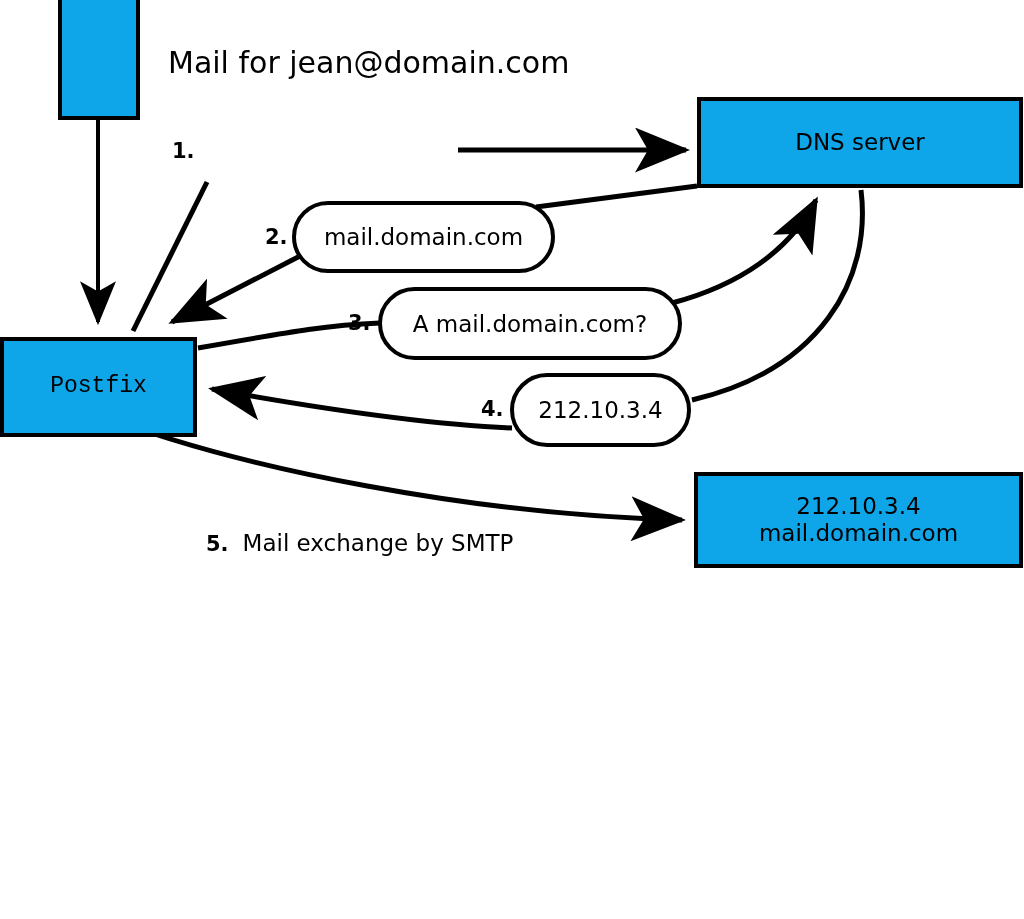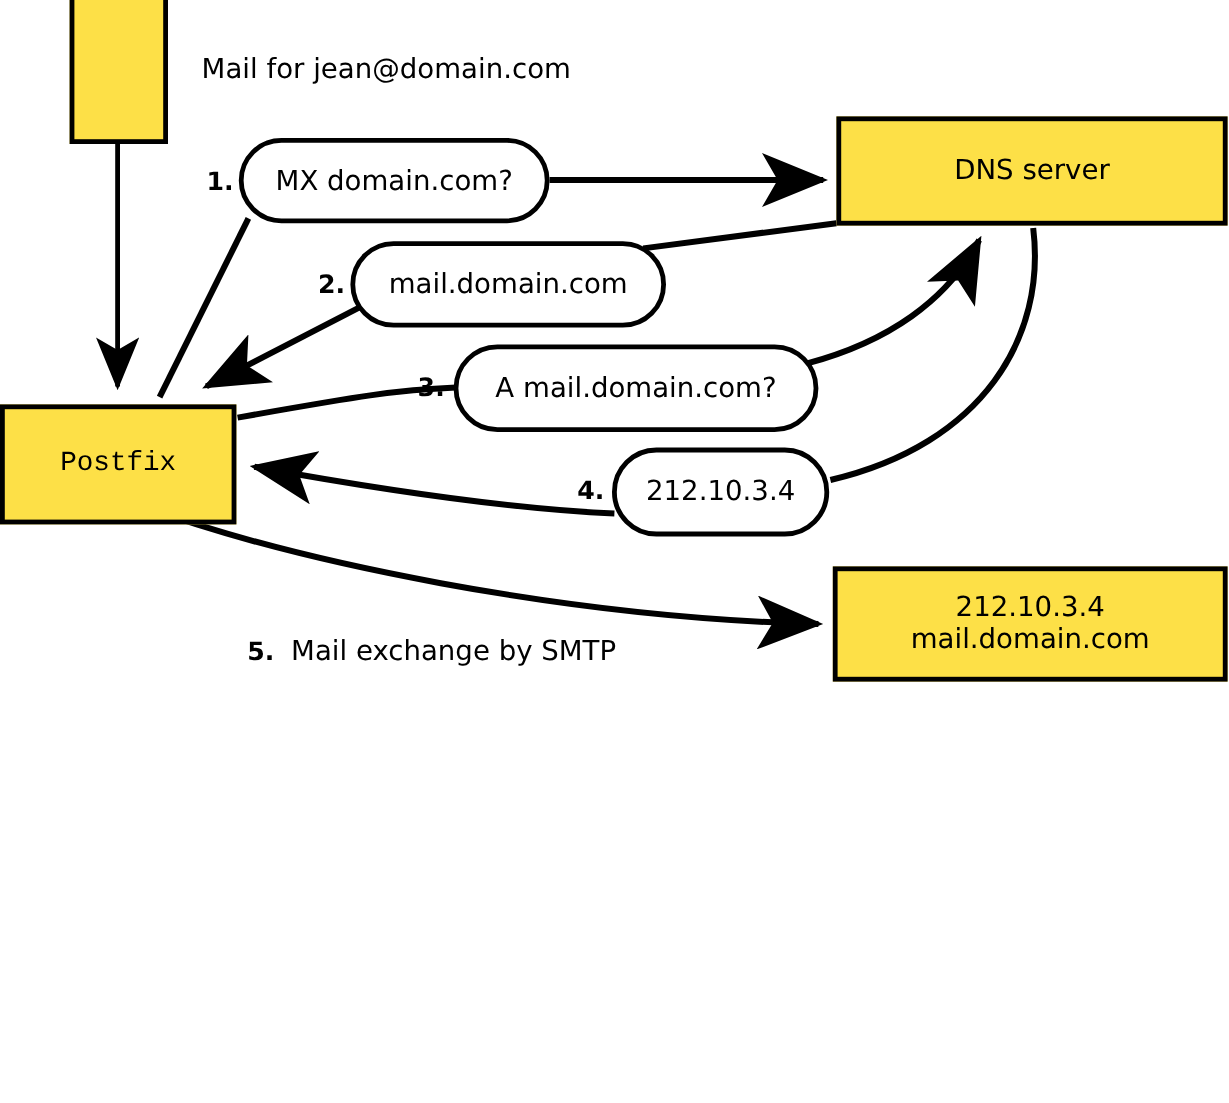--- a/index.html
+++ b/index.html
@@ -23,21 +23,21 @@
     position: absolute;
     left: 0;
     top: 0;
     width: 1024px;
     height: 919px;
   }
   .node-box {
     position: absolute;
     box-sizing: border-box;
     border: 4px solid #000000;
-    background: #fde047;
+    background: #0ea5e9;
     display: flex;
     flex-direction: column;
     justify-content: center;
     text-align: center;
     line-height: 1.18;
   }
   .node-label {
     font-size: 23px;
     white-space: pre;
   }
@@ -57,21 +57,21 @@
     white-space: pre;
   }
   .step-num {
     position: absolute;
     font-size: 21px;
     font-weight: bold;
     white-space: pre;
   }
   .free-text {
     position: absolute;
-    font-size: 23px;
+    font-size: 30px;
     white-space: pre;
   }
   .smtp-heading {
     position: absolute;
     display: flex;
     align-items: baseline;
     white-space: pre;
   }
   .smtp-heading .num {
     font-size: 21px;
@@ -138,23 +138,20 @@
   <div class="node-box" style="left:0px; top:337px; width:197px; height:100px;font-family:Liberation Mono, monospace;">
     <span class="node-label">Postfix</span>
   </div>
 
   <div class="node-box" style="left:694px; top:472px; width:329px; height:96px;">
     <span class="node-label">212.10.3.4</span>
     <span class="node-label">mail.domain.com</span>
   </div>
 
   <div class="step-num" style="left:172px; top:139px;">1.</div>
-  <div class="bubble" style="left:199px; top:115px; width:259px; height:71px;">
-    <span class="bubble-label">MX domain.com?</span>
-  </div>
 
   <div class="step-num" style="left:265px; top:225px;">2.</div>
   <div class="bubble" style="left:292px; top:201px; width:263px; height:72px;">
     <span class="bubble-label">mail.domain.com</span>
   </div>
 
   <div class="step-num" style="left:348px; top:311px;">3.</div>
   <div class="bubble" style="left:378px; top:287px; width:304px; height:73px;">
     <span class="bubble-label">A mail.domain.com?</span>
   </div>

